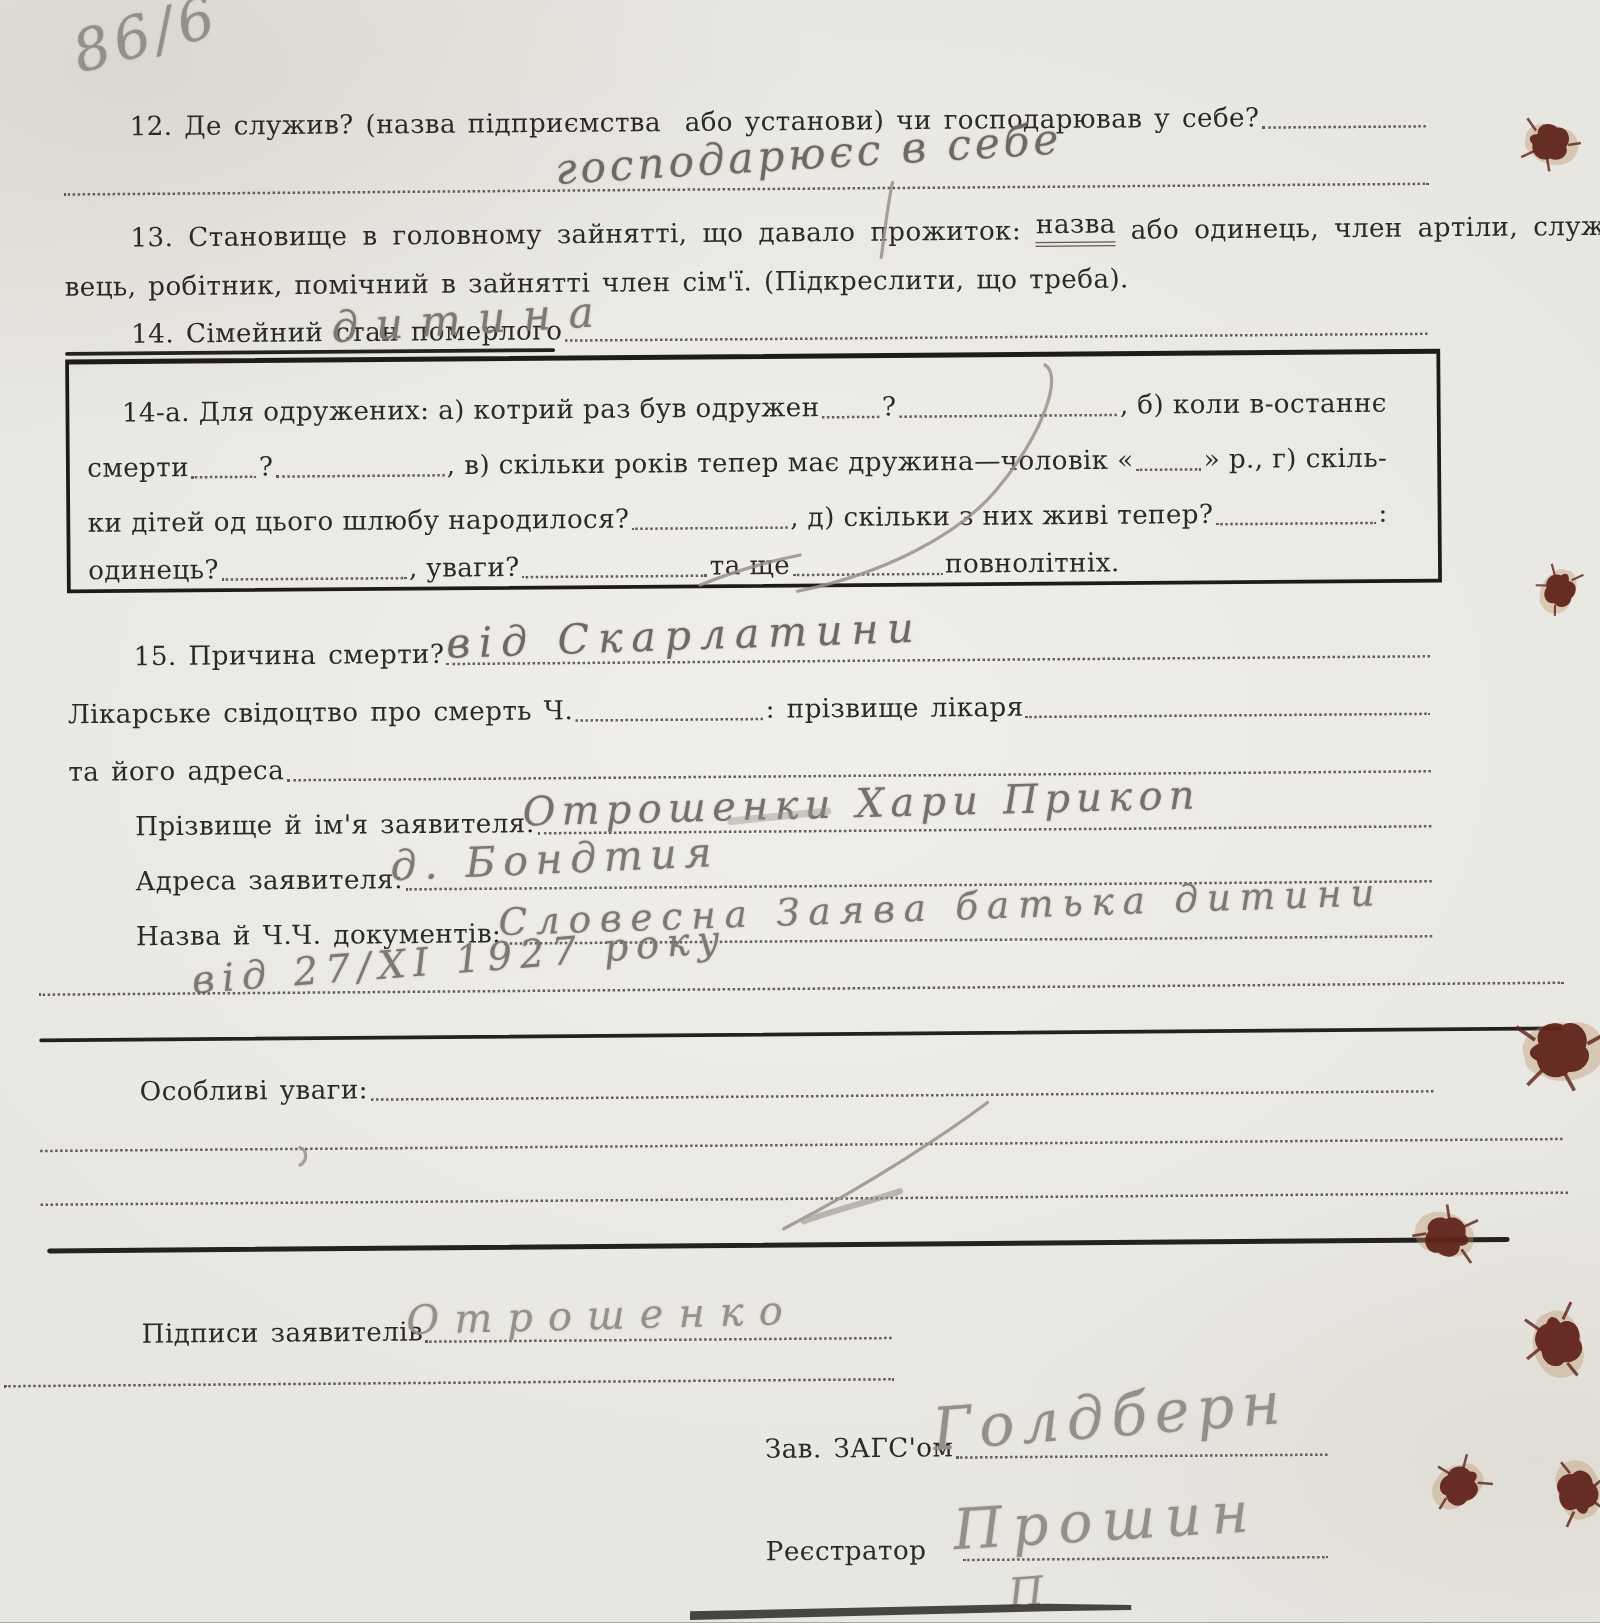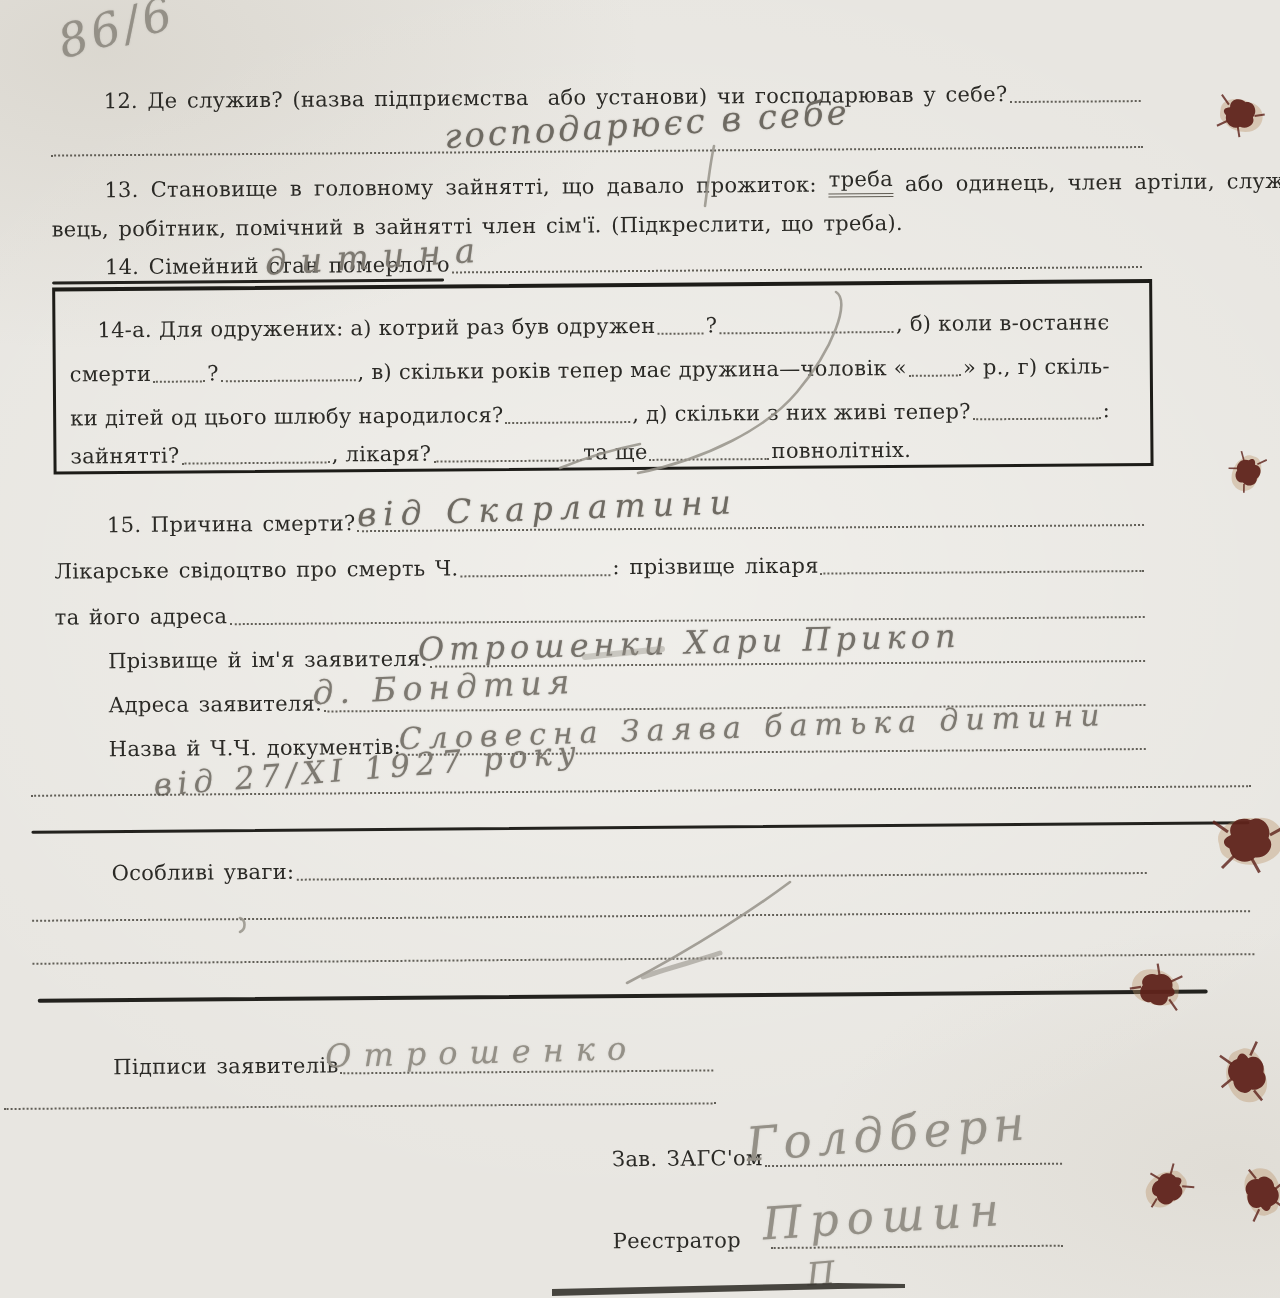--- a/index.html
+++ b/index.html
@@ -42,21 +42,21 @@
 
     <div class="row mid" style="left:108px;top:84px;width:1039px;">
       <span class="lbl">12. Де служив? (назва підприємства  або установи) чи господарював у себе?</span>
       <span class="dots"></span>
     </div>
     <div class="hw" style="left:448px;top:104px;font-size:34px;transform:rotate(-3deg);letter-spacing:3px;color:#6e6a62;">господарюєс в себе</div>
     <div class="uline" style="left:55px;top:138px;width:1092px;"></div>
 
     <div class="row wide" style="left:108px;top:168px;width:1067px;">
       <span class="lbl">13. Становище в головному зайнятті, що давало прожиток: </span>
-        <span class="lbl u-opt">треба</span>
+        <span class="lbl u-opt">назва</span>
         <span class="lbl"> або одинець, член артіли, службо-</span>
     </div>
     <div class="row mid" style="left:55px;top:212px;width:1100px;">
       <span class="lbl">вець, робітник, помічний в зайнятті член сім'ї. (Підкреслити, що треба).</span>
     </div>
 
     <div class="row mid" style="left:108px;top:250px;width:1039px;">
       <span class="lbl">14. Сімейний стан померлого</span>
       <span class="dots"></span>
     </div>
@@ -81,23 +81,23 @@
         <span class="lbl">» р., г) скіль-</span>
       </div>
       <div class="brow" style="left:14px;top:114px;width:1040px;">
         <span class="lbl">ки дітей од цього шлюбу народилося?</span>
         <span class="dots"></span>
         <span class="lbl">, д) скільки з них живі тепер?</span>
         <span class="dots fix" style="width:128px"></span>
         <span class="lbl">:</span>
       </div>
       <div class="brow" style="left:14px;top:152px;width:800px;">
-        <span class="lbl">зайнятті?</span>
+        <span class="lbl">одинець?</span>
         <span class="dots fix" style="width:148px"></span>
-        <span class="lbl">, лікаря?</span>
+        <span class="lbl">, уваги?</span>
         <span class="dots fix" style="width:148px"></span>
         <span class="lbl">та ще</span>
         <span class="dots fix" style="width:120px"></span>
         <span class="lbl">повнолітніх.</span>
       </div>
     </div>
 
     <div class="row mid" style="left:108px;top:508px;width:1039px;">
       <span class="lbl">15. Причина смерти?</span>
       <span class="dots"></span>

